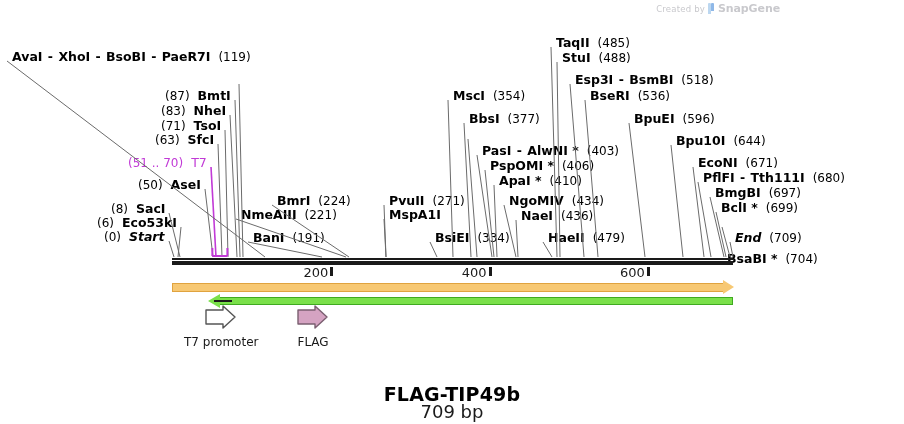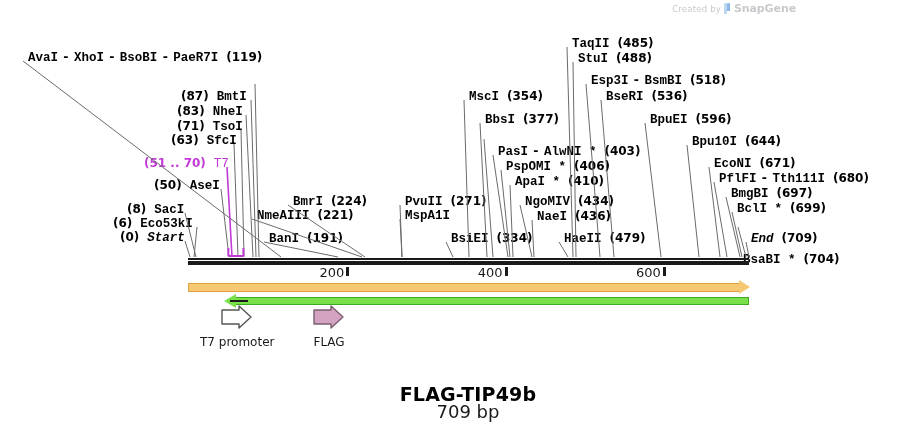--- a/index.html
+++ b/index.html
@@ -1,36 +1,36 @@
 <!DOCTYPE html>
 <html><head>
 <meta charset="utf-8">
 <style>
   html,body{margin:0;padding:0;}
   body{
     width:904px;height:424px;background:#ffffff;
     font-family:"DejaVu Sans","Liberation Sans",sans-serif;
     position:relative;overflow:hidden;
   }
-  .stage{position:absolute;left:16px;top:0;width:788px;height:424px;}
+  .stage{position:absolute;left:0;top:0;width:788px;height:424px;}
 
   
   .watermark{position:absolute;right:8px;top:2px;display:flex;align-items:center;gap:3px;}
   .wm-text{font-size:8.5px;color:#c9c9cd;letter-spacing:.2px;}
   .wm-logo{width:7px;height:11px;position:relative;}
   .wm-logo i{position:absolute;display:block;border-radius:1px 1px 0 0;}
   .wm-logo i.a{left:0;top:0;width:3px;height:11px;background:#bcd7f0;}
   .wm-logo i.b{left:3.5px;top:0;width:3px;height:8px;background:#8fb8e8;}
   .wm-brand{font-size:11px;color:#c9c9cd;font-weight:600;letter-spacing:-.1px;}
 
   
   .labels{position:absolute;left:0;top:0;width:904px;height:250px;}
   .lbl{position:absolute;white-space:nowrap;font-size:12.5px;line-height:13px;color:#000;}
-  .lbl .pos{font-weight:700;color:#000;font-size:12px;text-align:right;}
-  .lbl .enz{font-weight:bold;font-family:Liberation Mono, monospace;}
+  .lbl .pos{font-weight:400;color:#000;font-size:12px;text-align:right;}
+  .lbl .enz{font-weight:bold;}
   .lbl .dash{font-weight:bold;padding:0 1px;}
   .lbl.start-end .enz{font-weight:bold;font-style:italic;}
   .lbl.feat{color:#c13ad6;}
   .lbl.feat .pos{color:#c13ad6;}
   .lbl.feat .enz{font-weight:400;}
 
   
   .leaders{position:absolute;left:0;top:0;width:904px;height:262px;}
 
   

